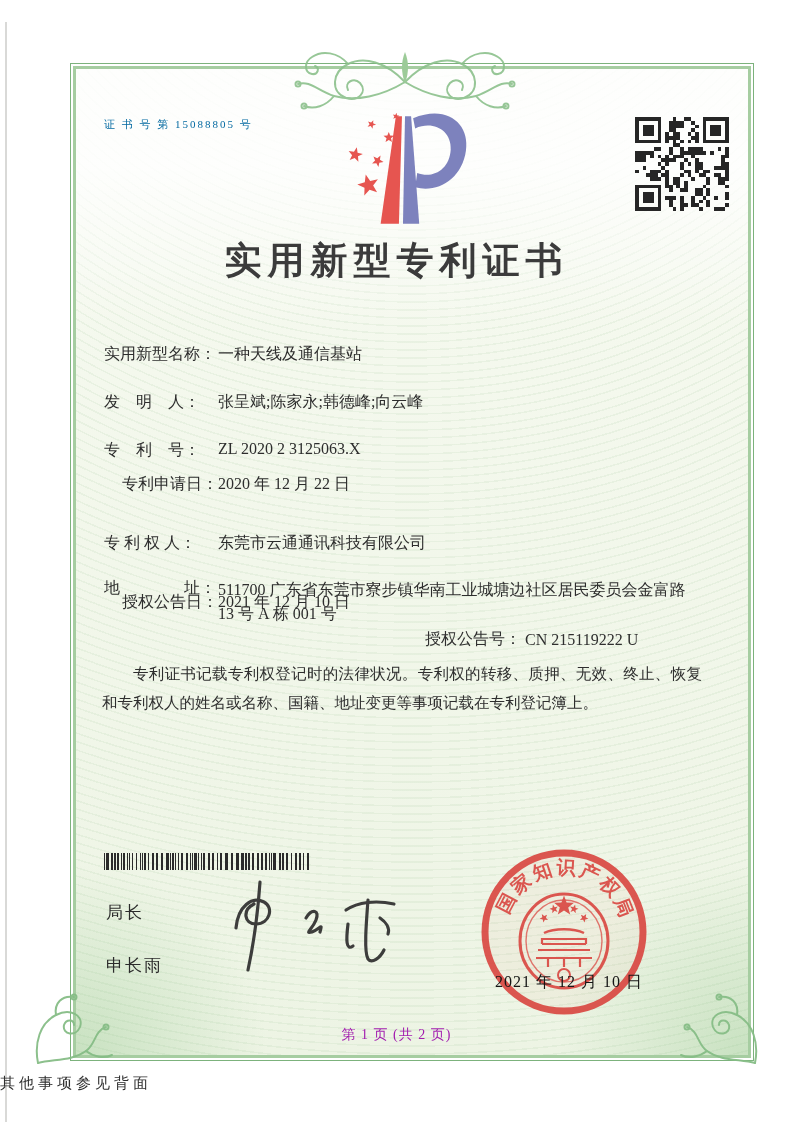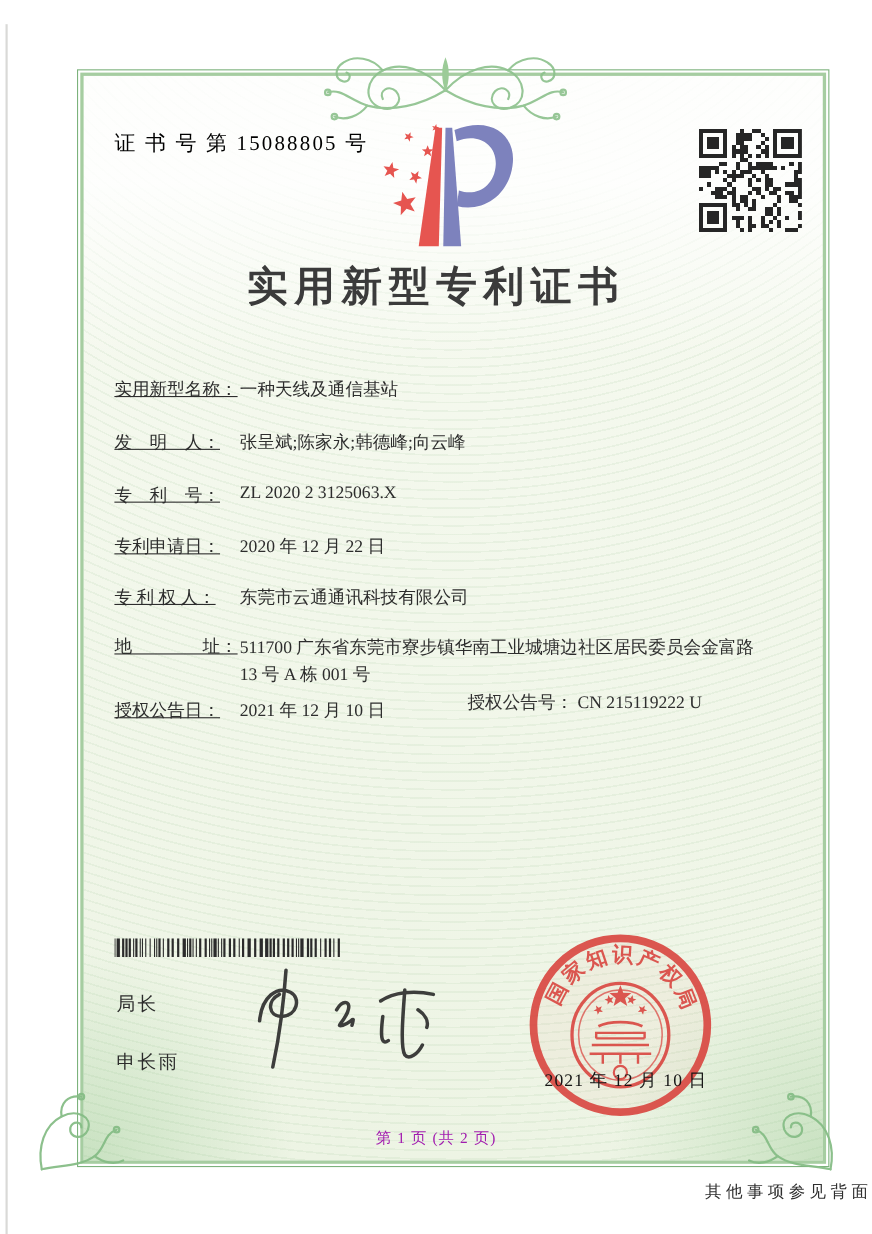--- a/index.html
+++ b/index.html
@@ -16,47 +16,47 @@
   .frame{left:70px;top:63px;width:678px;height:992px;border:1px solid #7cb27c;padding:2px;box-sizing:content-box;}
   .frame-inner{
     width:100%;height:100%;box-sizing:border-box;border:3px solid #a6cda1;
     background:
       linear-gradient(180deg, rgba(255,255,255,.85) 0 10%, rgba(255,255,255,0) 26%),
       radial-gradient(circle at 0% 100%, rgba(140,195,135,.38), rgba(140,195,135,0) 16%),
       radial-gradient(circle at 100% 100%, rgba(140,195,135,.38), rgba(140,195,135,0) 16%),
       repeating-radial-gradient(circle at 50% -30%, rgba(130,180,125,.10) 0 1.5px, rgba(0,0,0,0) 1.5px 8px),
       linear-gradient(#f7faf1,#edf4e4);
   }
-  .cert-no{left:104px;top:117px;font-size:19px;letter-spacing:2px;color:#000000;}
+  .cert-no{left:104px;top:117px;font-size:11px;letter-spacing:2px;color:#0369a1;}
   .title{left:0;top:236px;width:793px;text-align:center;font-size:37px;font-weight:700;
          letter-spacing:6px;color:#3b3b3b;}
   .row{left:104px;display:flex;font-size:16px;color:#2d2d2d;}
-  .row .lbl{flex:none;width:114px;white-space:pre-wrap;text-decoration:underline;}
+  .row .lbl{flex:none;width:114px;white-space:pre-wrap;}
   .row .val{white-space:pre-wrap;}
   .row-name{top:344px;}
   .row-inventor{top:392px;}
   .row-patno{top:440px;}
-  .row-apply{top:487px;}
+  .row-apply{top:474px;text-align:right;}
   .row-patentee{top:533px;justify-content:space-between;}
   .row-addr{top:578px;}
   .row-addr .val{width:474px;line-height:24px;}
-  .row-grant-date{top:636px;}
+  .row-grant-date{top:592px;text-align:right;}
   .row-grant-no{left:425px;top:629px;display:flex;font-size:16px;align-items:center;}
   .paras{left:102px;top:659px;width:600px;font-size:15.5px;line-height:29px;
          text-align:justify;color:#2e2e2e;}
   .paras p{margin:0;text-indent:2em;}
   .barcode{left:104px;top:853px;width:212px;height:17px;}
   .barcode svg{width:100%;height:100%;fill:#2b2b2b;}
   .signer-title{left:106px;top:901px;font-size:17px;letter-spacing:2px;color:#2b2b2b;font-family:Liberation Mono, monospace;}
   .signer-name{left:106px;top:936px;font-size:17px;letter-spacing:2px;color:#2b2b2b;font-family:"Liberation Sans","DejaVu Sans",sans-serif;margin-top:18px;}
   .signature{left:208px;top:866px;width:220px;height:118px;}
   .stamp{left:478px;top:846px;width:172px;height:172px;opacity:.9;}
   .stamp-date{left:495px;top:972px;font-size:16px;letter-spacing:1px;color:#151515;z-index:5;}
   .page-number{left:0;top:1026px;width:793px;text-align:center;font-size:14px;color:#a21caf;letter-spacing:1px;}
-  .back-note{left:0;top:1074px;width:793px;text-align:right;font-size:15px;letter-spacing:4px;color:#2e2e2e;}
+  .back-note{left:0;top:1074px;width:793px;text-align:left;font-size:15px;letter-spacing:4px;color:#2e2e2e;}
   .logo{left:338px;top:102px;width:132px;height:126px;}
   .qr{left:635px;top:117px;width:94px;height:94px;}
   .qr svg{width:100%;height:100%;fill:#262626;shape-rendering:crispEdges;}
   .orn{pointer-events:none;}
   .orn-top{left:283px;top:42px;width:244px;height:80px;}
   .orn-bl{left:28px;top:991px;width:100px;height:80px;}
   .orn-br{left:665px;top:991px;width:100px;height:80px;transform:scaleX(-1);}
   .orn svg{width:100%;height:100%;}
 </style>
 </head>
@@ -441,20 +441,21 @@
 <div class="abs row row-grant-date">
   <span class="lbl">授权公告日：</span>
   <span class="val">2021 年 12 月 10 日</span>
 </div>
 <div class="abs row-grant-no">
   <span class="lbl" style="width:100px">授权公告号：</span>
   <span class="val">CN 215119222 U</span>
 </div>
 
 <div class="abs paras">
+  <p>专利证书记载专利权登记时的法律状况。专利权的转移、质押、无效、终止、恢复和专利权人的姓名或名称、国籍、地址变更等事项记载在专利登记簿上。</p>
 </div>
 
 <div class="abs barcode">
   <svg viewBox="0 0 212 16" preserveAspectRatio="none">
       <rect x="0" y="0" width="1" height="16"></rect>
       <rect x="2" y="0" width="3" height="16"></rect>
       <rect x="7" y="0" width="2" height="16"></rect>
       <rect x="10" y="0" width="2" height="16"></rect>
       <rect x="13" y="0" width="2" height="16"></rect>
       <rect x="17" y="0" width="1" height="16"></rect>

